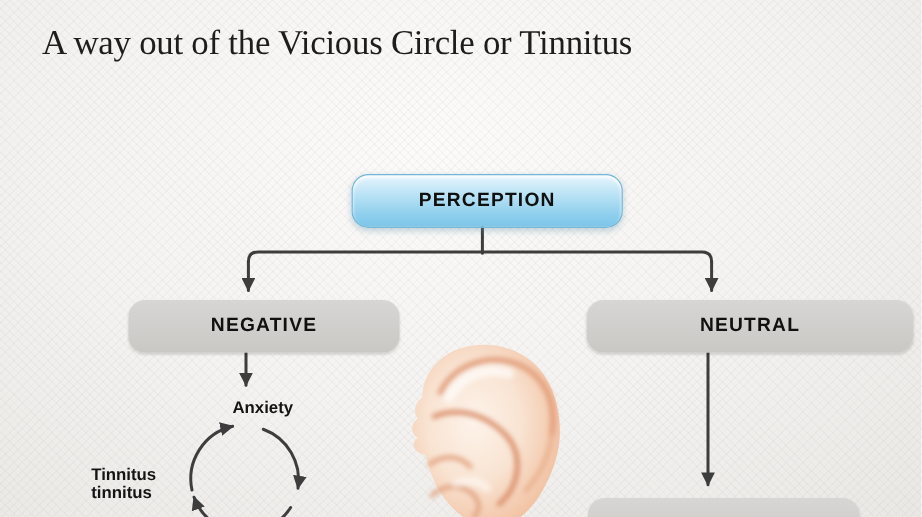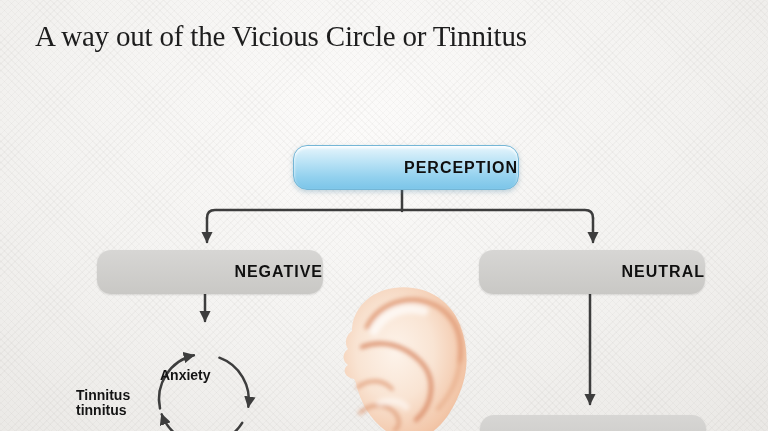--- a/index.html
+++ b/index.html
@@ -11,42 +11,43 @@
       repeating-linear-gradient(-45deg, rgba(130,125,120,.05) 0 1px, rgba(0,0,0,0) 1px 5px),
       radial-gradient(ellipse at 45% 28%, #fcfbfa 0%, #f4f3f1 50%, #e9e7e4 100%);
     padding-left: 33px;
   }
   .title{
     position:absolute;left:35px;top:18px;width:700px;
     font-family:"Liberation Serif",serif;
     font-size:29px;line-height:36px;color:#1d1d1d;letter-spacing:-.2px;
   }
   .node{
-    position:absolute;display:flex;align-items:center;justify-content:flex-end;
+    position:absolute;display:flex;align-items:center;justify-content:center;
     border-radius:14px;font-weight:bold;font-size:16px;letter-spacing:1px;color:#101010;
     z-index:3;
   }
   .node-blue{
     left:293px;top:145px;width:224px;height:43px;
     background:linear-gradient(180deg,#e6f5fc 0%,#bde4f6 35%,#93d1ee 72%,#7cc5e9 100%);
     border:1px solid #74b6d6;
     box-shadow:inset 0 2px 3px rgba(255,255,255,.95), 0 2px 5px rgba(90,140,170,.35);
   }
   .node-gray{
     background:linear-gradient(180deg,#d7d6d4 0%,#c9c8c5 100%);
     box-shadow:0 1px 2px rgba(0,0,0,.12);
+    margin-left:10px;
   }
   .node-negative{left:97px;top:250px;width:226px;height:44px;}
-  .node-neutral{left:479px;top:250px;width:226px;height:44px;}
+  .node-neutral{left:479px;top:250px;width:272px;height:44px;}
   .node-bottom{left:480px;top:415px;width:226px;height:44px;}
   .connectors{position:absolute;left:0;top:0;z-index:2;}
   .cycle-label{
     position:absolute;z-index:3;font-weight:bold;font-size:14px;color:#141414;line-height:15px;
   }
-  .lbl-anxiety{left:160px;top:332px;width:90px;text-align:left;margin-top:36px;}
+  .lbl-anxiety{left:174px;top:332px;width:90px;text-align:center;}
   .lbl-excitement{left:253px;top:396px;width:100px;text-align:left;}
   .lbl-increased{left:76px;top:388px;width:78px;text-align:left;}
   .ear{position:absolute;left:332px;top:283px;width:150px;height:160px;z-index:4;}
 </style>
 </head>
 <body>
 
 <div class="slide">
 
   <div class="title">A way out of the Vicious Circle or Tinnitus</div>

